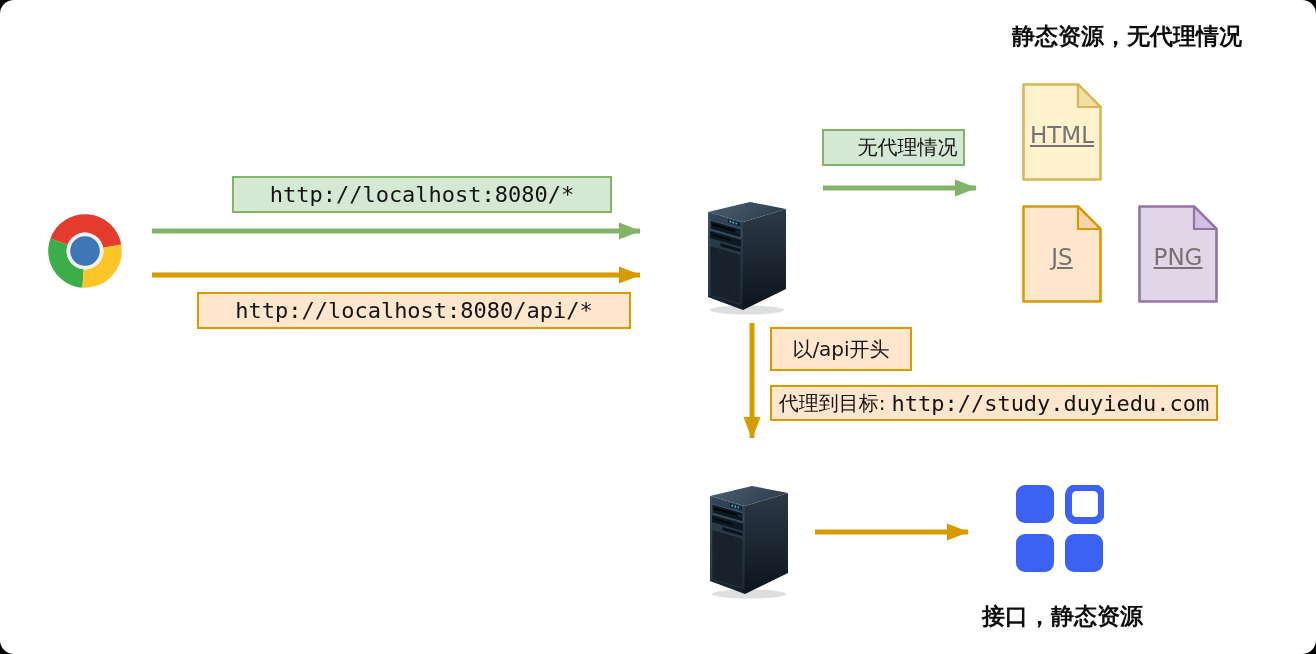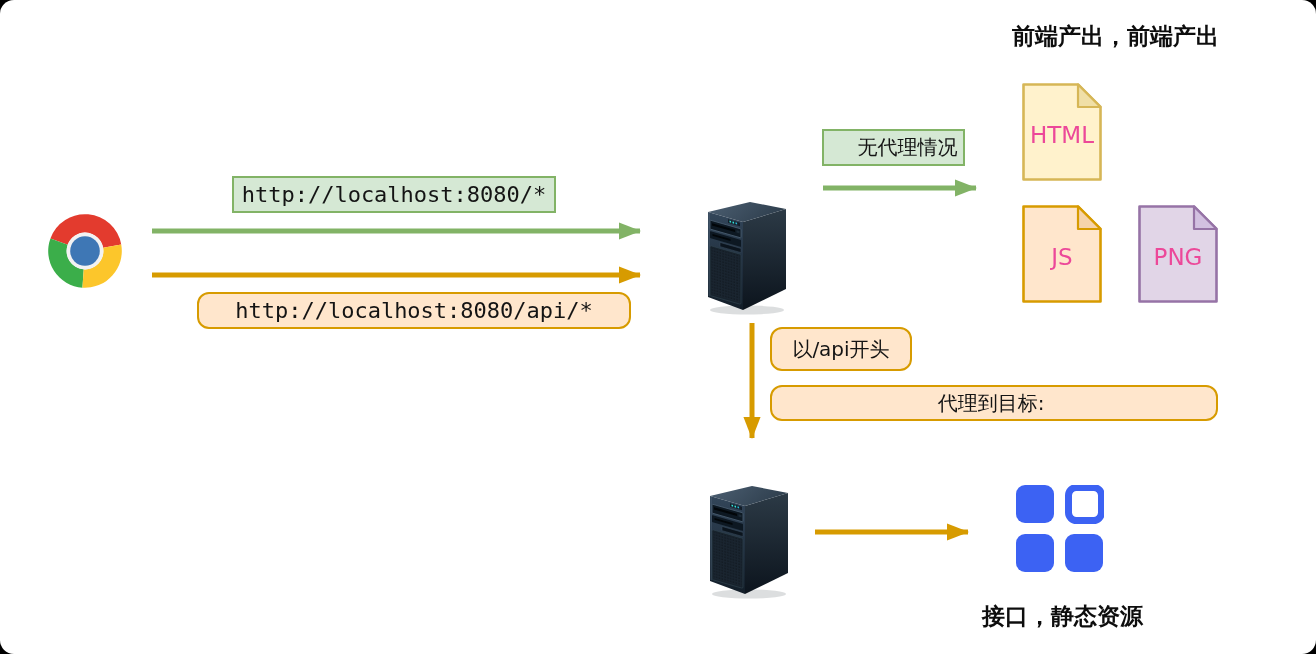--- a/index.html
+++ b/index.html
@@ -15,36 +15,36 @@
   
   .wires{position:absolute;left:0;top:0;pointer-events:none;}
 
   
   .pill{
     position:absolute;box-sizing:border-box;
     display:flex;align-items:center;justify-content:center;
     border:2.5px solid;white-space:nowrap;
   }
   .pill.green{background:var(--green-fill);border-color:var(--green);}
-  .pill.orange{background:var(--orange-fill);border-color:var(--orange);border-radius:12px;}
+  .pill.orange{background:var(--orange-fill);border-color:var(--orange);}
   .mono{font-family:"DejaVu Sans Mono","Liberation Mono",monospace;font-size:22px;letter-spacing:0;}
   .cjk{font-family:"DejaVu Sans","Liberation Sans",sans-serif;font-size:20px;}
   .mix .cjk{margin-right:6px;}
 
   
   .title{
     position:absolute;font-size:23px;font-weight:600;white-space:nowrap;color:#0d0d0d;
   }
 
   
   .file{position:absolute;width:80px;height:98px;}
   .file .file-label{
     position:absolute;left:0;top:0;width:100%;height:100%;
     display:flex;align-items:center;justify-content:center;
-    font-size:23px;color:#ec4899;transform:translateY(3px);
+    font-size:23px;color:#737373;transform:translateY(3px);text-decoration:underline;
   }
 </style>
 </head>
 <body>
 
 <div class="canvas">
 
   <svg width="0" height="0" style="position:absolute" aria-hidden="true">
     <defs>
       <linearGradient id="gFront" x1="0" y1="0" x2="0" y2="1">
@@ -106,38 +106,38 @@
   <div class="abs" style="left:45px;top:211px;">
     <svg width="80" height="80" viewBox="0 0 100 100">
       <path d="M6.77,34.27 A46,46 0 0 1 95.3,42.01 L72.65,46.01 A23,23 0 0 0 28.4,42.13 Z" fill="#E33B2E"></path>
       <path d="M6.77,34.27 L28.4,42.13 A23,23 0 0 0 48.4,72.94 L46.79,95.89 A46,46 0 0 1 6.77,34.27 Z" fill="#3BAE4A"></path>
       <path d="M46.79,95.89 A46,46 0 0 0 95.3,42.01 L72.65,46.01 A23,23 0 0 1 48.4,72.94 Z" fill="#FCC62B"></path>
       <circle cx="50" cy="50" r="23" fill="#f2f2f2"></circle>
       <circle cx="50" cy="50" r="18.5" fill="#3E77B5"></circle>
     </svg>
   </div>
 
-  <div class="pill green mono" style="left:232px;top:176px;width:324px;height:37px;">
+  <div class="pill green mono" style="left:232px;top:176px;width:380px;height:37px;">
     <span>http://localhost:8080/*</span>
   </div>
   <div class="pill orange mono" style="left:197px;top:292px;width:434px;height:37px;">
     <span>http://localhost:8080/api/*</span>
   </div>
 
   <div class="abs" style="left:698px;top:198px;">
     <svg width="100" height="118" viewBox="0 0 90 118">
         <use href="#server-tower"></use>
       </svg>
   </div>
 
   <div class="pill green cjk" style="left:822px;top:129px;width:143px;height:37px;padding-left:28px;">
     <span>无代理情况</span>
   </div>
 
-  <div class="title" style="left:1012px;top:21px;">前端产出，前端产出</div>
+  <div class="title" style="left:1012px;top:21px;">静态资源，无代理情况</div>
 
   <div class="file" style="left:1022px;top:83px;">
     <svg width="80" height="98" viewBox="0 0 80 98">
       <path d="M1.5,1.5 H56 L78.5,24 V96.5 H1.5 Z" fill="var(--yellow-fill)" stroke="var(--yellow)" stroke-width="2.6" stroke-linejoin="round"></path>
       <path d="M56,1.5 V24 H78.5 Z" fill="#f0dfa6" stroke="var(--yellow)" stroke-width="2.2" stroke-linejoin="round"></path>
     </svg>
     <span class="file-label">HTML</span>
   </div>
   <div class="file" style="left:1022px;top:205px;">
     <svg width="80" height="98" viewBox="0 0 80 98">
@@ -152,20 +152,21 @@
       <path d="M56,1.5 V24 H78.5 Z" fill="#d2c0e0" stroke="var(--purple)" stroke-width="2.2" stroke-linejoin="round"></path>
     </svg>
     <span class="file-label">PNG</span>
   </div>
 
   <div class="pill orange cjk" style="left:770px;top:327px;width:142px;height:44px;">
     <span>以/api开头</span>
   </div>
   <div class="pill orange mix" style="left:770px;top:385px;width:448px;height:36px;">
     <span class="cjk">代理到目标:</span>
+    <span class="mono">http://study.duyiedu.com</span>
   </div>
 
   <div class="abs" style="left:700px;top:482px;">
     <svg width="100" height="118" viewBox="0 0 90 118">
         <use href="#server-tower"></use>
       </svg>
   </div>
 
   <div class="abs" style="left:1016px;top:485px;">
     <svg width="88" height="88" viewBox="0 0 88 88">

